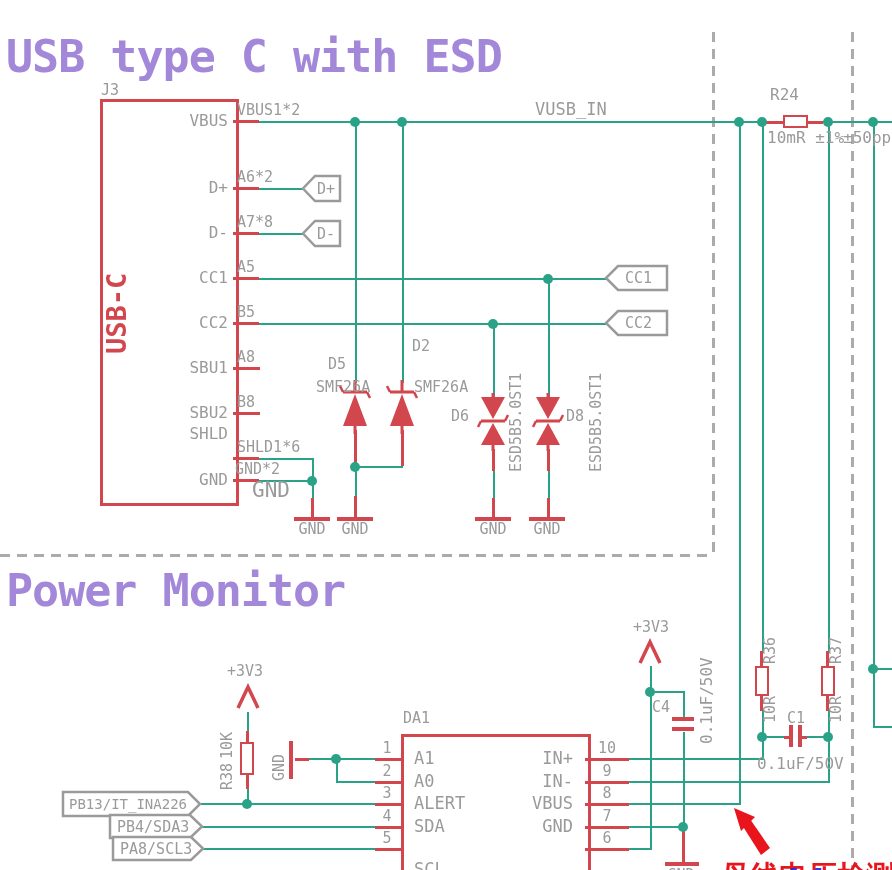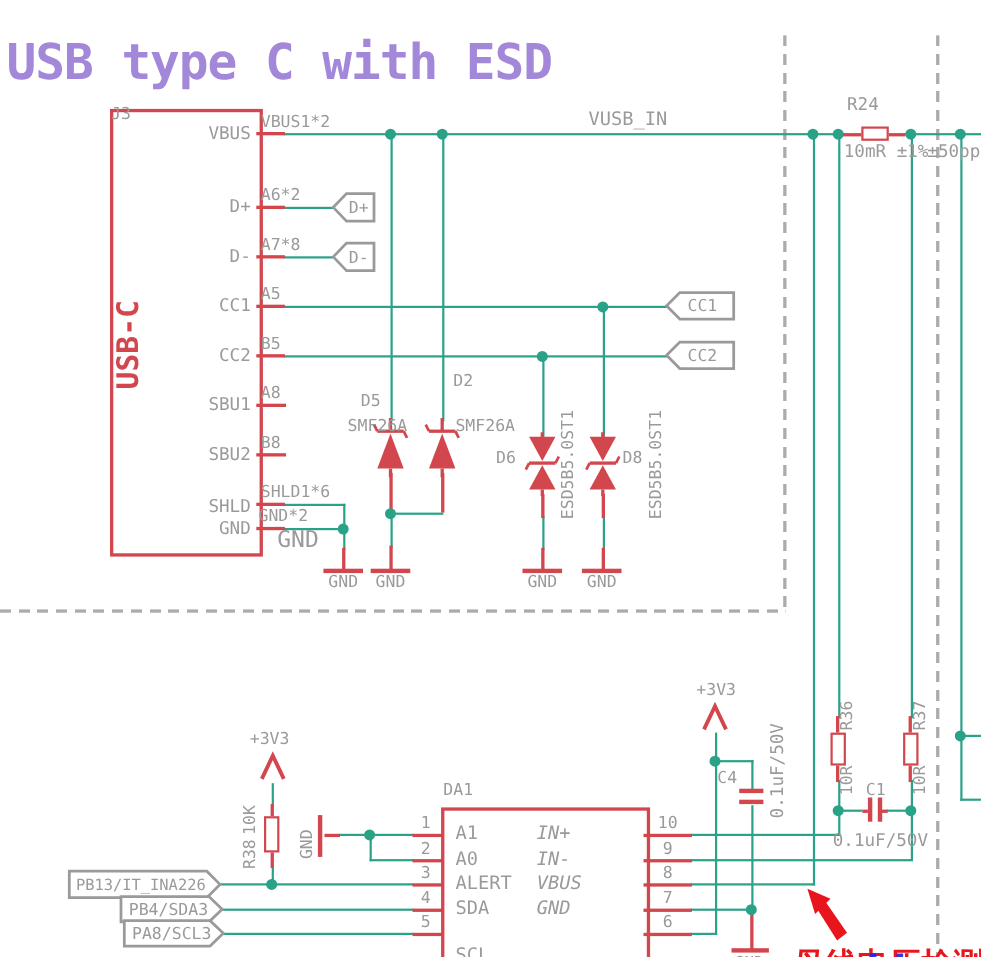--- a/index.html
+++ b/index.html
@@ -15,21 +15,21 @@
   .cbox{position:absolute;border:3px solid #d2464d;background:transparent;}
   .res{position:absolute;border:2.5px solid #d2464d;background:#fff;box-sizing:border-box;}
   .bar{position:absolute;background:#d2464d;}
   
   .lbl{position:absolute;color:#9a9a9a;font-size:15px;white-space:nowrap;line-height:1;}
   .lbl16{font-size:16px;}
   .lbl17{font-size:17px;}
   .lbl21{font-size:21px;}
   .vt{transform-origin:0 0;transform:rotate(-90deg);}
   .pinname{width:78px;text-align:right;}
-  .rname{width:85px;text-align:left;font-style:italic;}
+  .rname{width:85px;text-align:right;}
   .num{width:30px;text-align:center;}
   .gndt{width:44px;text-align:center;}
   .title{position:absolute;color:#a388d9;font-size:45px;font-weight:bold;letter-spacing:-1px;
          line-height:1;white-space:nowrap;}
   .cn{position:absolute;color:#e8161c;font-weight:bold;white-space:nowrap;line-height:1;
       font-family:"DejaVu Sans",sans-serif;}
   .dash-v{position:absolute;width:3px;background:repeating-linear-gradient(to bottom,#ababab 0 10px,transparent 10px 17px);}
   .dash-h{position:absolute;height:3px;background:repeating-linear-gradient(to right,#ababab 0 10px,transparent 10px 17px);}
   svg{position:absolute;overflow:visible;}
   svg text{fill:#9a9a9a;font-family:"DejaVu Sans Mono",monospace;font-size:15px;}
@@ -38,20 +38,21 @@
 </head>
 <body>
 
 <div id="canvas">
 
   <div class="dash-v" style="left:712px;top:0;height:524px"></div>
   <div class="dash-h" style="left:0;top:522px;width:714px"></div>
   <div class="dash-v" style="left:851px;top:0;height:870px"></div>
 
   <div class="title" style="left:6px;top:2px">USB type C with ESD</div>
+  <div class="title" style="left:6px;top:536px">Power Monitor</div>
 
   <div class="wh" style="left:258px;top:89px;width:510px"></div>
   <div class="wh" style="left:822px;top:89px;width:70px"></div>
   <div class="wh" style="left:258px;top:156px;width:45px"></div>
   <div class="wh" style="left:258px;top:201px;width:45px"></div>
   <div class="wh" style="left:258px;top:246px;width:349px"></div>
   <div class="wh" style="left:258px;top:291px;width:349px"></div>
   <div class="wh" style="left:258px;top:426px;width:56px"></div>
   <div class="wh" style="left:258px;top:448px;width:56px"></div>
   <div class="wh" style="left:355px;top:434px;width:48px"></div>
@@ -146,30 +147,30 @@
   <div class="j" style="left:350px;top:430px"></div>
   <div class="j" style="left:331px;top:722px"></div>
   <div class="j" style="left:242px;top:767px"></div>
   <div class="j" style="left:645px;top:655px"></div>
   <div class="j" style="left:678px;top:790px"></div>
   <div class="j" style="left:757px;top:700px"></div>
   <div class="j" style="left:823px;top:700px"></div>
   <div class="j" style="left:868px;top:632px"></div>
 
   <div class="cbox" style="left:100px;top:67px;width:133px;height:401px"></div>
-  <div class="lbl" style="left:101px;top:64px">J3</div>
+  <div class="lbl" style="left:101px;top:51px">J3</div>
   <div class="lbl vt red" style="left:103px;top:322px;font-size:27px;font-weight:bold;color:#d2464d">USB-C</div>
   <div class="lbl lbl16 pinname" style="left:150px;top:81px">VBUS</div>
   <div class="lbl lbl16 pinname" style="left:150px;top:148px">D+</div>
   <div class="lbl lbl16 pinname" style="left:150px;top:193px">D-</div>
   <div class="lbl lbl16 pinname" style="left:150px;top:238px">CC1</div>
   <div class="lbl lbl16 pinname" style="left:150px;top:283px">CC2</div>
   <div class="lbl lbl16 pinname" style="left:150px;top:328px">SBU1</div>
   <div class="lbl lbl16 pinname" style="left:150px;top:373px">SBU2</div>
-  <div class="lbl lbl16 pinname" style="left:150px;top:420px">SHLD</div>
+  <div class="lbl lbl16 pinname" style="left:150px;top:394px">SHLD</div>
   <div class="lbl lbl16 pinname" style="left:150px;top:440px">GND</div>
 
   <div class="lbl" style="left:237px;top:71px">VBUS1*2</div>
   <div class="lbl" style="left:237px;top:138px">A6*2</div>
   <div class="lbl" style="left:237px;top:183px">A7*8</div>
   <div class="lbl" style="left:237px;top:228px">A5</div>
   <div class="lbl" style="left:237px;top:273px">B5</div>
   <div class="lbl" style="left:237px;top:318px">A8</div>
   <div class="lbl" style="left:237px;top:363px">B8</div>
   <div class="lbl" style="left:237px;top:408px">SHLD1*6</div>

